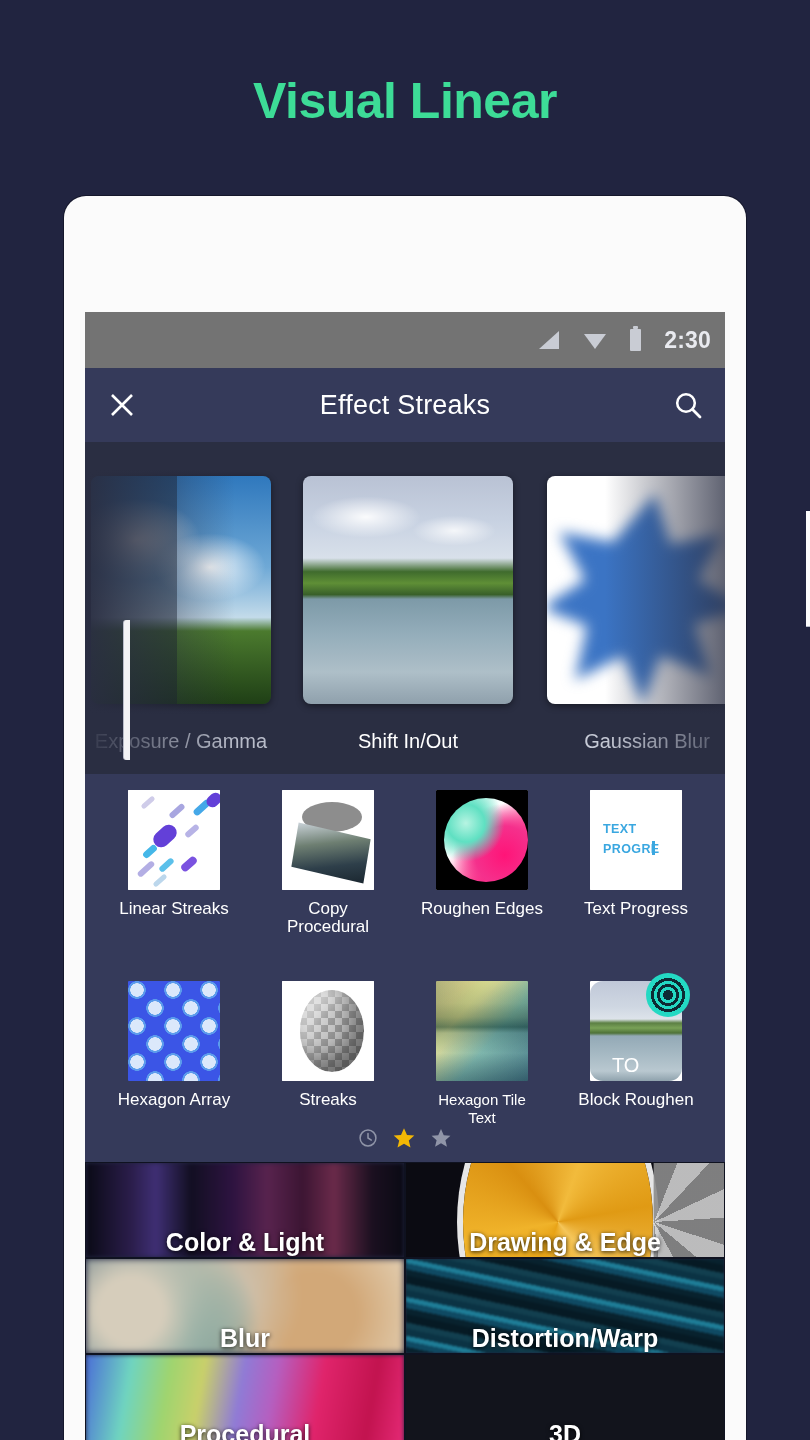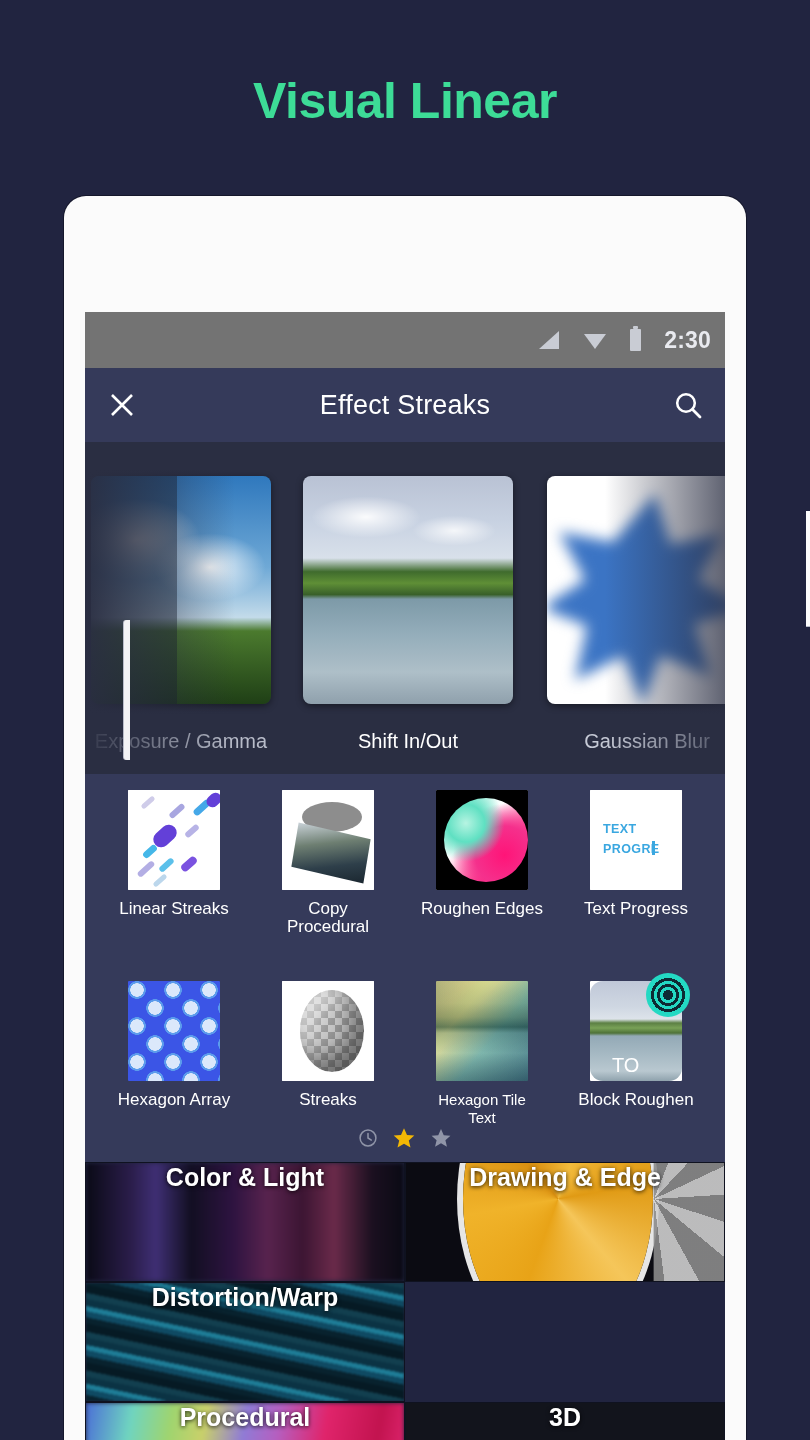--- a/index.html
+++ b/index.html
@@ -221,22 +221,22 @@
   
   .dots {
     position:absolute; left:0; bottom:12px; width:100%;
     display:flex; align-items:center; justify-content:center; gap:14px;
   }
 
   
   .cats { position:relative; }
   .cat-row { display:flex; }
   .cat-tile {
-    position:relative; width:320px; height:120px;
-    display:flex; align-items:flex-start; justify-content:center;
+    position:relative; width:320px; height:96px;
+    display:flex; align-items:flex-end; justify-content:center;
     border:1px solid #0f1220; cursor:pointer; overflow:hidden;
   }
   .cat-label {
     position:relative; z-index:2; color:#fff; font-size:25px; font-weight:bold;
     text-shadow: 0 1px 4px rgba(0,0,0,.85);
   }
   .bg-colorlight {
     position:absolute; inset:0;
     background:
       linear-gradient(90deg, #0a0a16 0%, #2a1d4a 14%, #3f2f74 22%, #120f22 33%,
@@ -486,20 +486,24 @@
             <div class="cat-label">Color &amp; Light</div>
           </div>
           <div class="cat-tile">
             <div class="bg-drawedge"></div>
             <div class="cat-label">Drawing &amp; Edge</div>
           </div>
         </div>
 
         <div class="cat-row">
           <div class="cat-tile">
+            <div class="bg-blur"></div>
+            <div class="cat-label">Blur</div>
+          </div>
+          <div class="cat-tile">
             <div class="bg-distort"></div>
             <div class="cat-label">Distortion/Warp</div>
           </div>
         </div>
 
         <div class="cat-row">
           <div class="cat-tile">
             <div class="bg-procedural"></div>
             <div class="cat-label">Procedural</div>
           </div>

